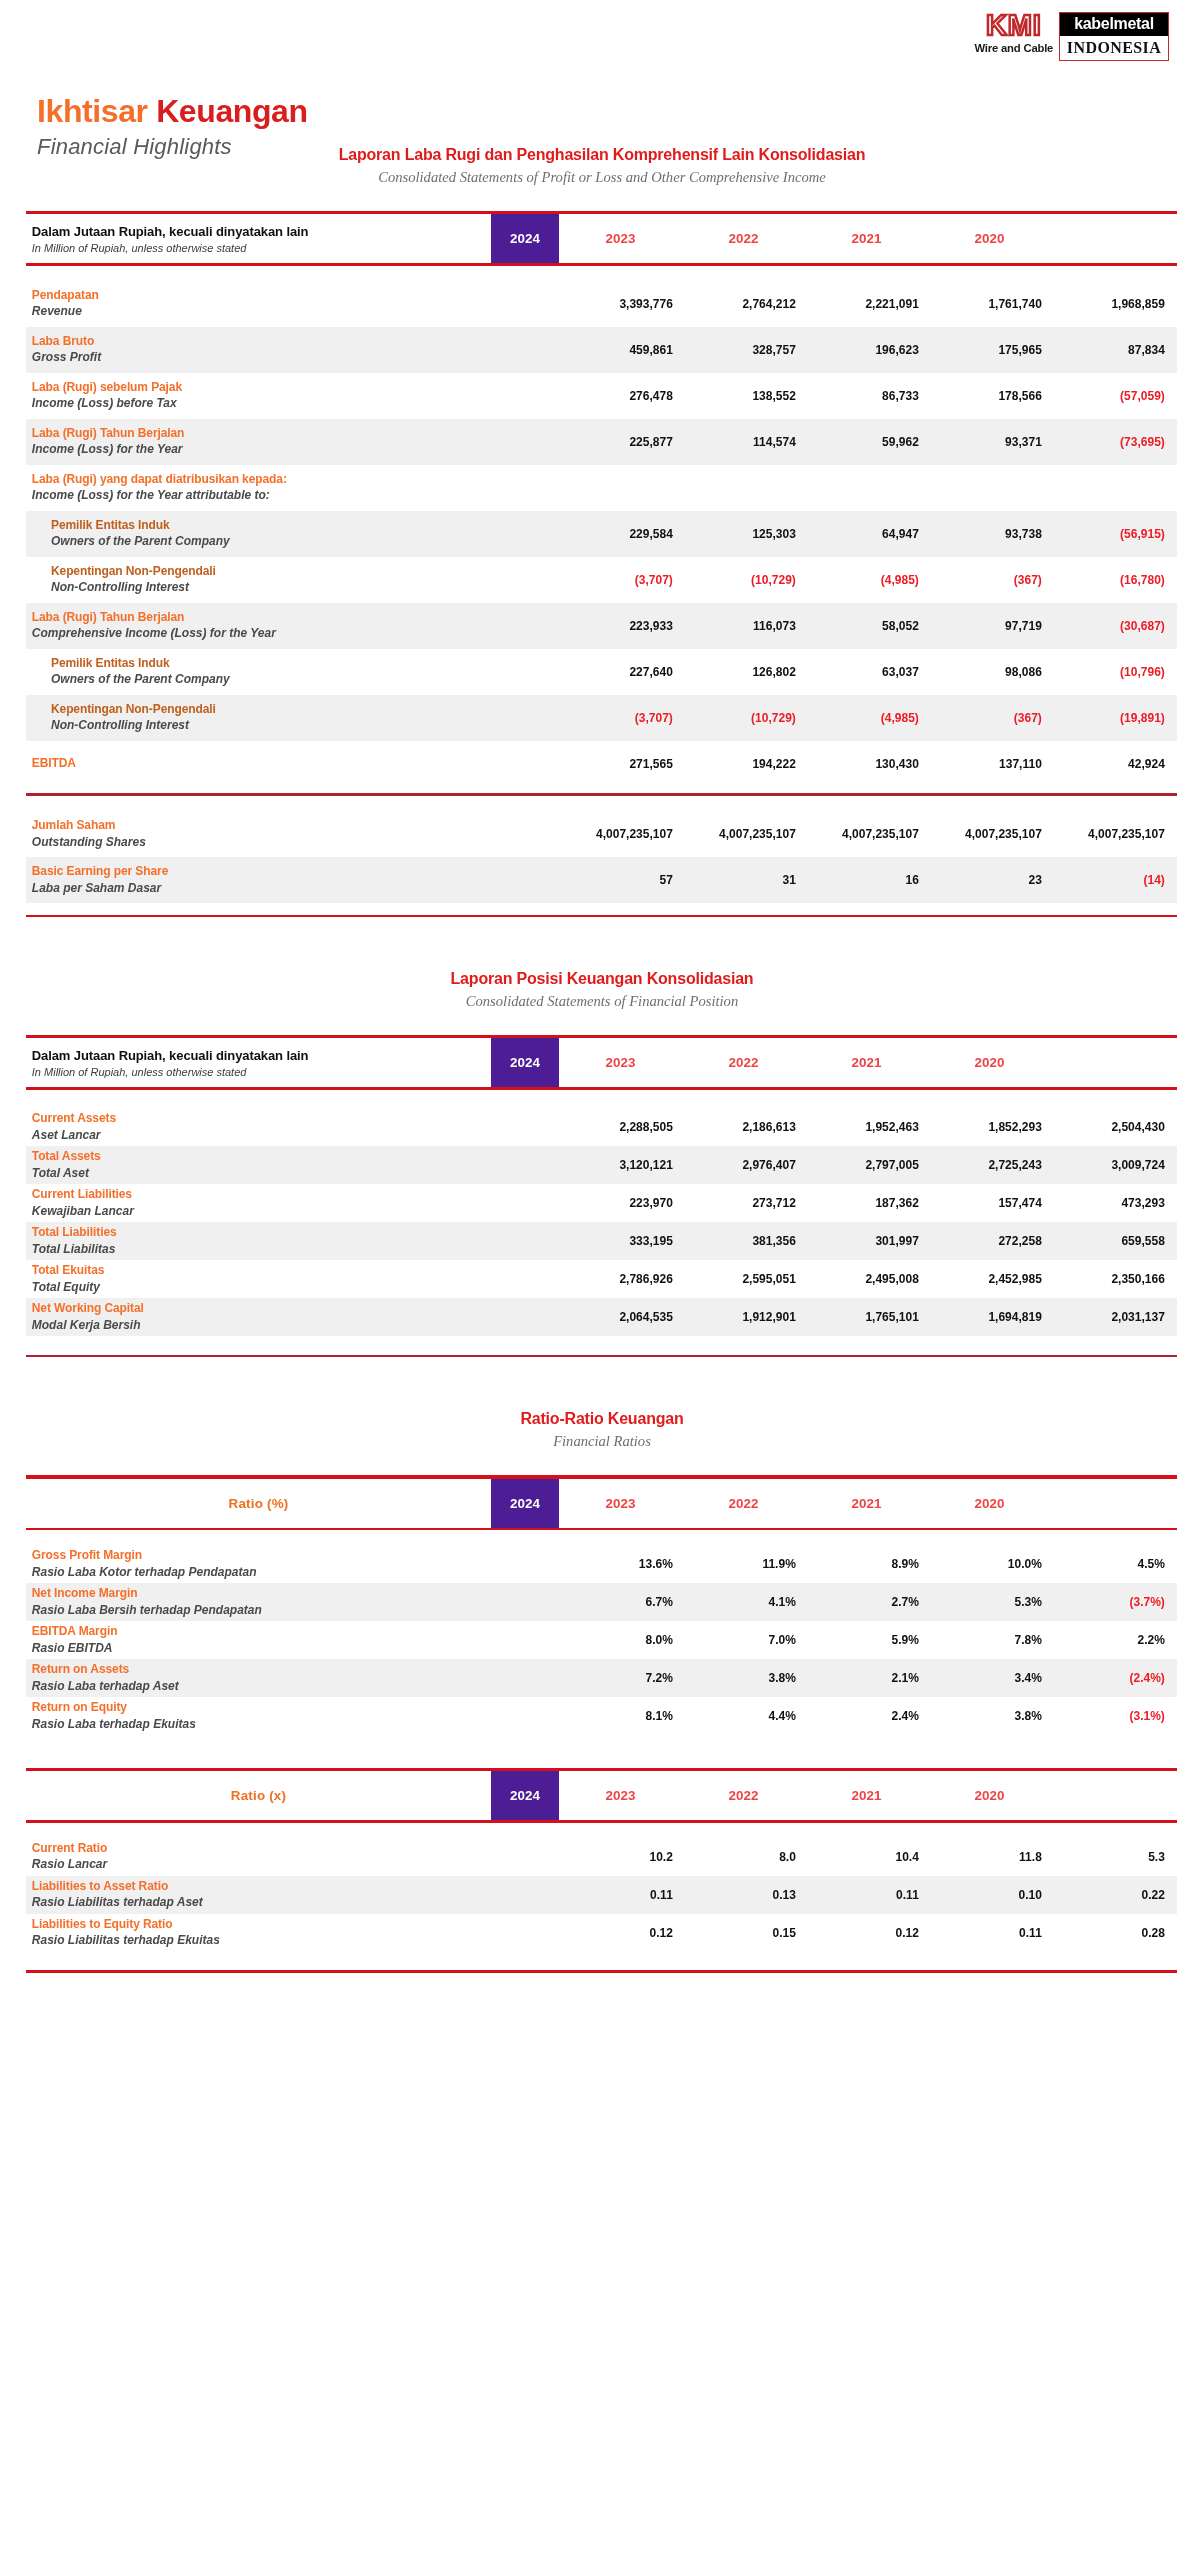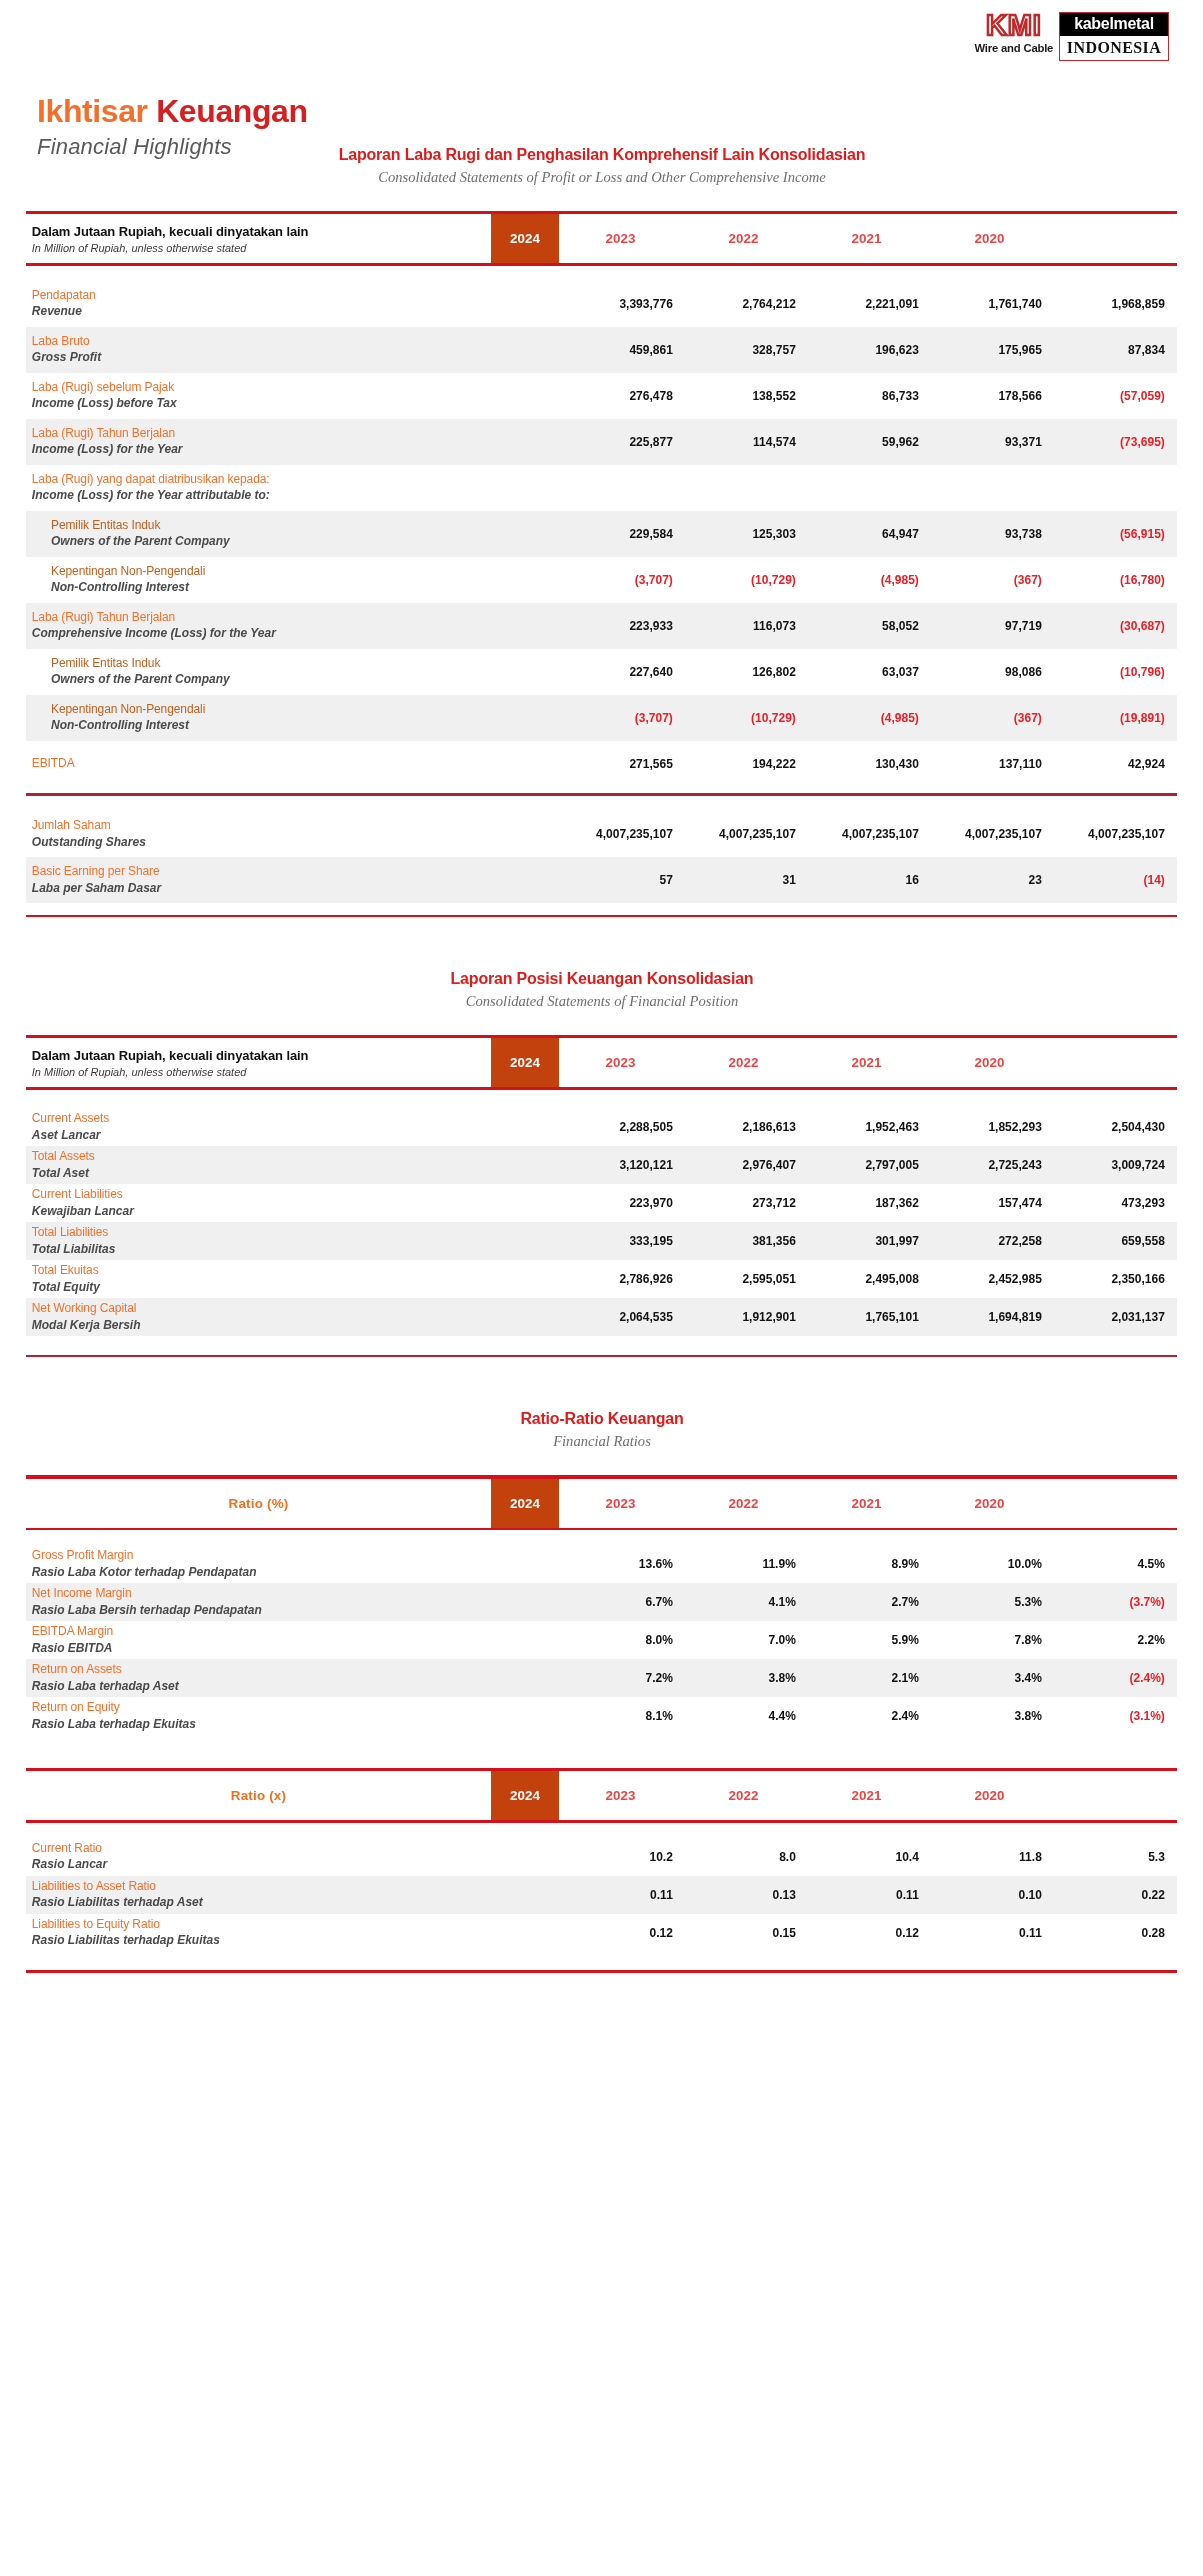--- a/index.html
+++ b/index.html
@@ -85,33 +85,33 @@
   .hdr-label .l1 { font-size: 13px; font-weight: bold; color: #111; letter-spacing: -0.1px; }
   .hdr-label .l2 { font-size: 11px; font-style: italic; color: #3b3b3b; margin-top: 2.5px; }
   .hdr-center-label {
     flex: 0 0 465px; display: flex; align-items: center; justify-content: center;
     font-size: 13.4px; font-weight: bold; color: #F07020; letter-spacing: 0.2px;
   }
   .hdr-year {
     flex: 0 0 123px; display: flex; align-items: center; justify-content: center;
     font-size: 13.4px; font-weight: bold; color: #ef4444;
   }
-  .hdr-year.current { background: #c2410c; color: #ffffff; flex: 0 0 68px; }
+  .hdr-year.current { background: #4c1d95; color: #ffffff; flex: 0 0 68px; }
   .hdr-spacer { flex: 0 0 12.5px; }
 
   
   .row { display: flex; align-items: center; min-height: 46px; }
   .row.alt { background: #F0F0F0; }
   .row.short { min-height: 38px; }
   .row-label {
     flex: 0 0 526px; padding-left: 5.8px;
     display: flex; flex-direction: column; justify-content: center;
   }
   .row-label .id {
-    font-size: 12px; font-weight: normal; color: #F4702A; line-height: 1.25; letter-spacing: -0.1px;
+    font-size: 12px; font-weight: bold; color: #F4702A; line-height: 1.25; letter-spacing: -0.1px;
   }
   .row-label .id.sub { color: #C1601E; }
   .row-label .en {
     font-size: 12px; font-style: italic; color: #4a4a4a; line-height: 1.3; margin-top: 1.7px; font-weight: bold;
   }
   .row-label.indent { padding-left: 25px; }
   .row-vals { flex: 1 1 auto; display: flex; }
   .cell {
     flex: 0 0 123px; text-align: right; padding-right: 9.2px;
     font-size: 12px; font-weight: bold; color: #111; white-space: nowrap;

